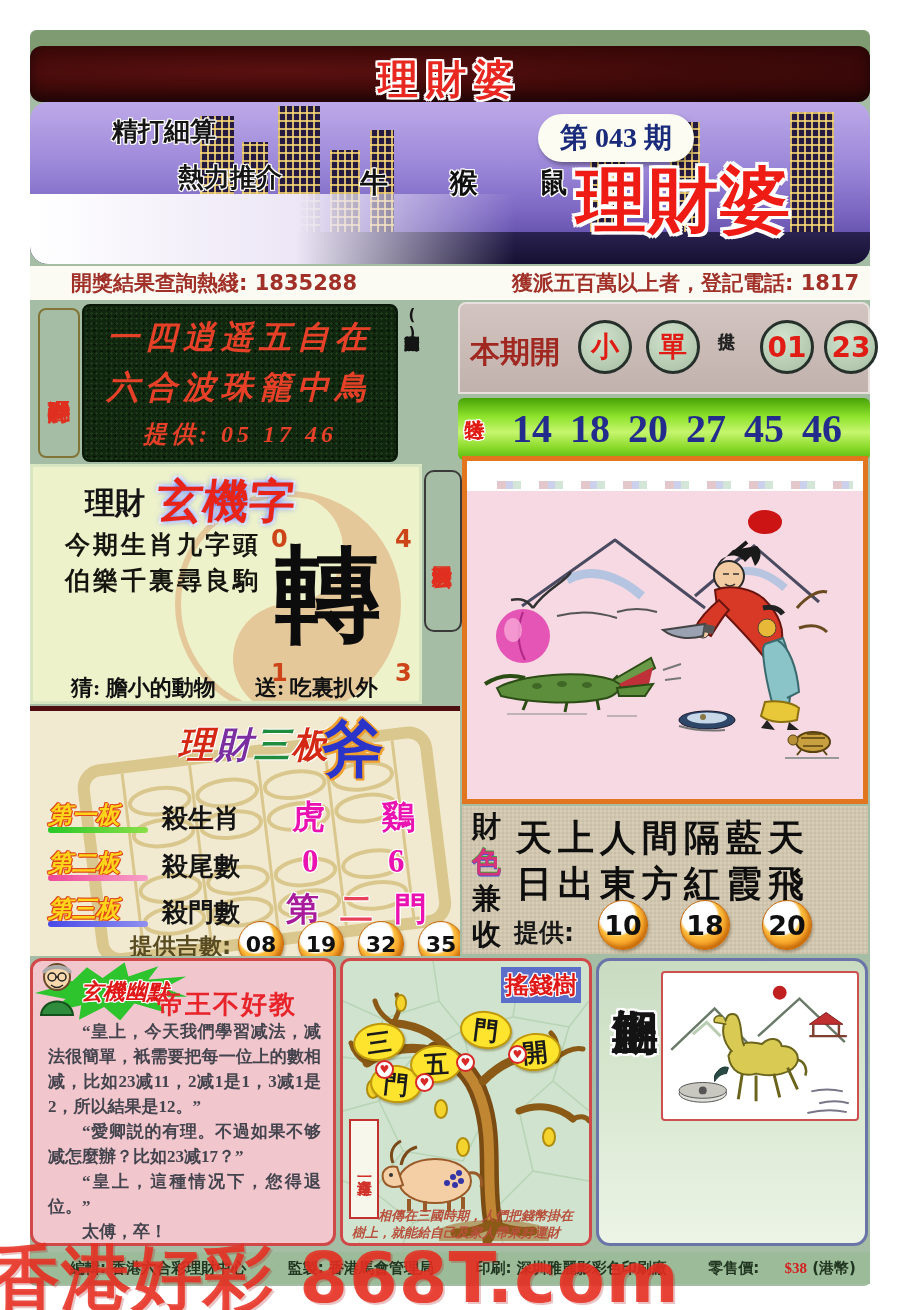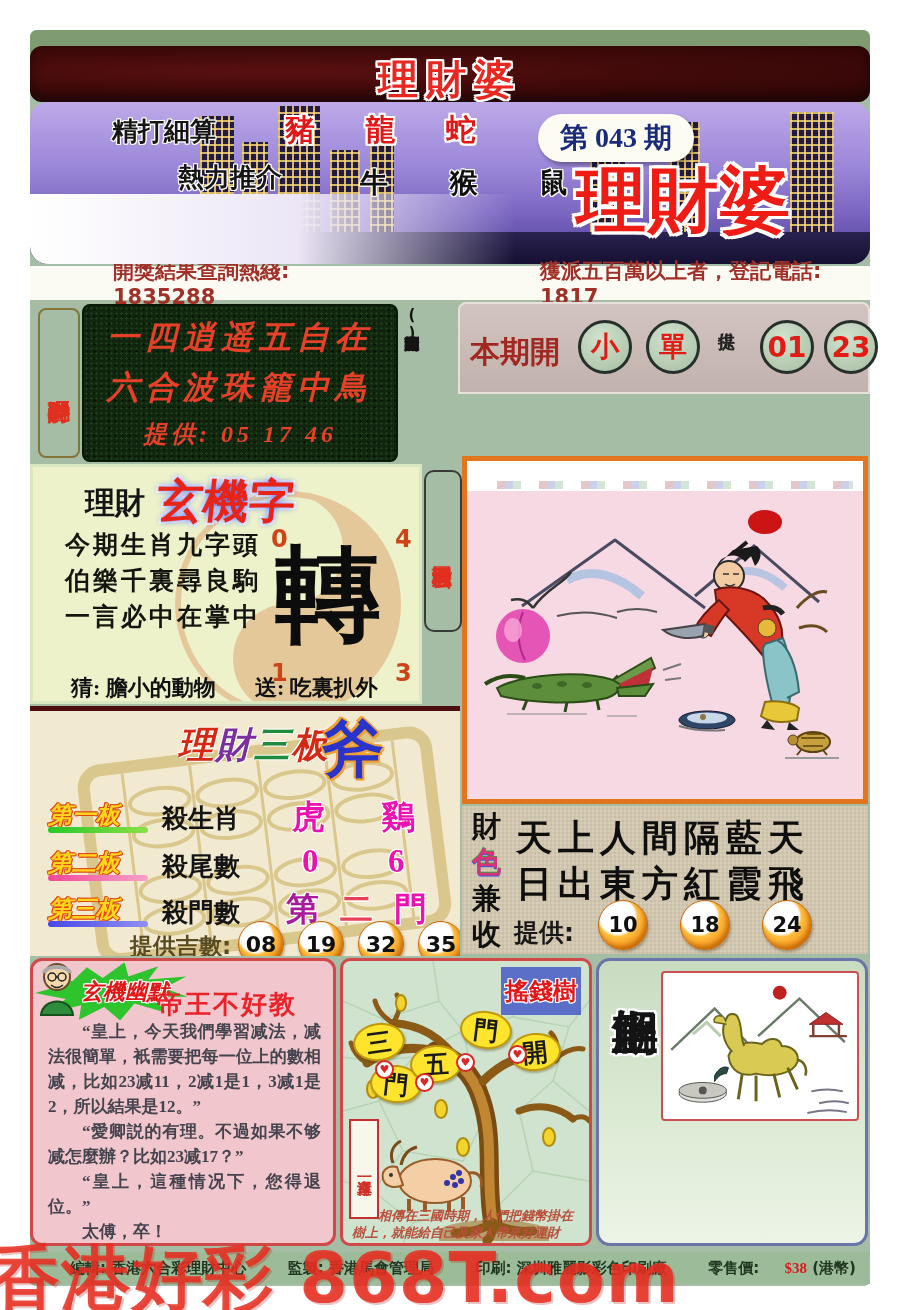--- a/index.html
+++ b/index.html
@@ -40,21 +40,21 @@
   .issue-pill{left:508px;top:12px;background:#fcfcf2;border-radius:24px;padding:5px 22px;z-index:4;
     box-shadow:2px 3px 4px rgba(0,0,0,.35);font-size:28px;font-weight:900;color:#1a2a7a;
     font-family:"Liberation Serif",serif;}
   .header-brand{left:448px;top:52px;width:412px;text-align:center;font-size:70px;font-weight:900;
     color:#ee1c14;z-index:4;letter-spacing:2px;
     text-shadow:-3px 0 #fff,3px 0 #fff,0 -3px #fff,0 3px #fff,-3px -3px #fff,3px 3px #fff,3px -3px #fff,-3px 3px #fff;}
 
   
   .hotline{left:30px;top:266px;width:840px;height:34px;background:#fbfbf4;display:flex;align-items:center;}
   .hotline span{font-size:21px;font-weight:800;color:#a03028;}
-  .hotline .hl-left{margin-left:83px;}
+  .hotline .hl-left{margin-left:41px;}
   .hotline .hl-right{margin-left:155px;}
 
   
   .poem-panel{left:30px;top:302px;width:426px;height:158px;}
   .poem-side{position:absolute;left:8px;top:6px;width:38px;height:146px;border:2px solid #837538;border-radius:8px;
     display:flex;align-items:center;justify-content:center;font-size:22px;font-weight:800;color:#e03020;line-height:26px;}
   .scratch{position:absolute;left:52px;top:2px;width:312px;height:154px;border-radius:8px;border:2px solid #0a180a;
     background-color:#10260f;
     background-image:radial-gradient(#1e3c1a 1px,transparent 1.4px),radial-gradient(#071505 1px,transparent 1.4px);
     background-size:5px 5px,7px 7px;}
@@ -142,39 +142,39 @@
   .caise{left:462px;top:806px;width:406px;height:148px;background-color:#d8cdb6;
     background-image:repeating-linear-gradient(0deg,rgba(120,110,85,.08) 0 2px,transparent 2px 4px),
                      repeating-linear-gradient(90deg,rgba(120,110,85,.08) 0 2px,transparent 2px 4px);
     overflow:hidden;}
   .cs-side{position:absolute;left:10px;top:2px;display:flex;flex-direction:column;
     font-family:"Liberation Serif",serif;font-weight:900;font-size:29px;line-height:36px;color:#101010;}
   .cs-rainbow{color:#d8327c;text-shadow:0 -1px 0 #3aa03a,0 1px 0 #3858d8;}
   .cs-line{position:absolute;left:54px;font-size:36px;font-weight:900;color:#0e0e0e;letter-spacing:6px;
     font-family:"Liberation Serif",serif;}
   .cs-tigong{position:absolute;left:52px;top:110px;font-size:25px;font-weight:900;color:#181818;}
-  .cs-ball{width:50px;height:50px;top:94px;font-size:21px;}
+  .cs-ball{width:50px;height:50px;top:94px;font-size:27px;}
 
   
   .humor{left:30px;top:958px;width:306px;height:288px;background:#f1c6cd;border:3px solid #d04848;
     border-radius:12px;box-sizing:border-box;overflow:hidden;}
   .star{position:absolute;left:2px;top:2px;width:152px;height:58px;background:#2ec42e;transform:rotate(-3deg);
     clip-path:polygon(0% 45%,12% 38%,8% 18%,25% 28%,35% 5%,45% 25%,60% 0%,62% 25%,82% 10%,75% 32%,100% 30%,85% 48%,100% 65%,78% 62%,85% 90%,65% 72%,55% 100%,45% 75%,28% 95%,30% 70%,8% 80%,20% 58%);}
   .humor-badge{position:absolute;left:48px;top:16px;font-size:22px;font-weight:900;font-style:italic;color:#e01818;}
   .humor-man{position:absolute;left:-2px;top:-2px;width:52px;height:58px;}
   .humor-title{position:absolute;left:124px;top:26px;font-size:26px;font-weight:900;color:#e8232a;letter-spacing:2px;}
   .humor-body{position:absolute;left:15px;right:12px;top:58px;font-size:17px;font-weight:600;color:#44444e;
     line-height:25px;font-family:"Liberation Serif",serif;text-align:justify;}
   .humor-body p{margin:0;text-indent:2em;}
 
   
   .mtree{left:340px;top:958px;width:252px;height:288px;background:#cfe3cf;border:3px solid #d04848;
     border-radius:10px;box-sizing:border-box;overflow:hidden;}
   .mt-svg{position:absolute;left:0;top:0;width:246px;height:282px;}
-  .mt-title{position:absolute;right:8px;top:6px;z-index:3;background:rgba(70,90,200,.85);padding:8px 4px;
+  .mt-title{position:absolute;right:8px;top:6px;z-index:3;background:rgba(70,90,200,.85);padding:2px 4px;
     font-size:24px;font-weight:900;color:#e01818;}
   .leaf{position:absolute;width:52px;height:38px;border-radius:50%;background:#ffe42e;border:2px solid #c0980c;
     display:flex;align-items:center;justify-content:center;font-size:25px;font-weight:900;color:#1a1a1a;
     font-family:"Liberation Serif",serif;z-index:2;box-shadow:1px 2px 2px rgba(80,60,0,.35);box-sizing:border-box;}
   .charm{position:absolute;width:19px;height:19px;border-radius:50%;background:#fff;border:2px solid #d82828;
     color:#d82828;font-size:11px;line-height:15px;text-align:center;z-index:2;box-sizing:border-box;}
   .mt-zodiac{position:absolute;left:6px;top:158px;width:26px;height:96px;border:2px solid #c43030;
     background:rgba(255,250,240,.85);display:flex;align-items:center;justify-content:center;
     font-size:15px;font-weight:800;color:#d03028;z-index:2;}
   .mt-ox{position:absolute;left:26px;top:168px;width:120px;height:85px;z-index:2;}
@@ -216,21 +216,20 @@
       <div class="bldg" style="left:248px;width:42px;height:128px"></div>
       <div class="bldg" style="left:300px;width:30px;height:84px"></div>
       <div class="bldg" style="left:340px;width:24px;height:104px"></div>
       <div class="bldg" style="left:560px;width:36px;height:96px"></div>
       <div class="bldg" style="left:640px;width:30px;height:112px"></div>
       <div class="bldg" style="left:760px;width:44px;height:122px"></div>
       <div class="water"></div>
     </div>
     <div class="header-lightstrip"></div>
     <div class="abs slogan1-label ow-sm">精打細算</div>
-    <div class="abs slogan1-value ow">豬 龍 蛇</div>
     <div class="abs slogan2-label ow-sm">熱力推介</div>
     <div class="abs slogan2-value ow-sm">牛 猴 鼠</div>
     <div class="abs issue-pill">第 043 期</div>
     <div class="abs header-brand">理財婆</div>
   </div>
 
   <div class="abs hotline">
     <span class="hl-left">開獎結果查詢熱綫:  1835288</span>
     <span class="hl-right">獲派五百萬以上者，登記電話:  1817</span>
   </div>
@@ -246,36 +245,39 @@
   </div>
 
   <div class="abs result-panel">
     <div class="result-top">
       <div class="result-prefix">本期開</div>
       <div class="rc rc-size">小</div>
       <div class="rc rc-parity">單</div>
       <div class="result-tigong v">提供</div>
       <div class="rc rc-n1">01</div>
       <div class="rc rc-n2">23</div>
+    </div>
+    <div class="tesong">
+      <div class="tesong-label v ow-sm">特送</div>
+      <div class="tesong-nums">14 18 20 27 45 46</div>
     </div>
   </div>
 
   <div class="abs xuanjizi">
     <svg class="yinyang" viewBox="0 0 230 230">
       <circle cx="115" cy="115" r="110" fill="none" stroke="#dc9660" stroke-width="6"></circle>
       <path d="M115,5 A110,110 0 0 1 115,225 A55,55 0 0 1 115,115 A55,55 0 0 0 115,5" fill="#dc9660"></path>
       <circle cx="115" cy="60" r="13" fill="#edf2cb"></circle>
       <circle cx="115" cy="170" r="13" fill="#dc9660"></circle>
     </svg>
     <div class="xjz-title-black">理財</div>
     <div class="xjz-title-red">玄機字</div>
     <div class="xjz-poem">
       <div>今期生肖九字頭</div>
       <div>伯樂千裏尋良駒</div>
-      <div>一言必中在掌中</div>
     </div>
     <div class="xjz-big">轉</div>
     <div class="xjz-corner c-tl">0</div>
     <div class="xjz-corner c-tr">4</div>
     <div class="xjz-corner c-bl">1</div>
     <div class="xjz-corner c-br">3</div>
     <div class="xjz-guess">猜: 膽小的動物</div>
     <div class="xjz-gift">送: 吃裏扒外</div>
   </div>
 
@@ -400,21 +402,21 @@
       <span>財</span>
       <span class="cs-rainbow">色</span>
       <span>兼</span>
       <span>收</span>
     </div>
     <div class="cs-line" style="top:8px">天上人間隔藍天</div>
     <div class="cs-line" style="top:54px">日出東方紅霞飛</div>
     <div class="cs-tigong">提供:</div>
     <div class="ball cs-ball" style="left:136px">10</div>
     <div class="ball cs-ball" style="left:218px">18</div>
-    <div class="ball cs-ball" style="left:300px">24</div>
+    <div class="ball cs-ball" style="left:300px">20</div>
   </div>
 
   <div class="abs humor">
     <div class="star"></div>
     <svg class="humor-man" viewBox="0 0 52 58">
       <circle cx="26" cy="18" r="13" fill="#f6d8ac" stroke="#6a4a2a" stroke-width="2"></circle>
       <path d="M13,14 C15,6 37,6 39,14" fill="none" stroke="#aaa" stroke-width="4"></path>
       <circle cx="21" cy="18" r="4" fill="none" stroke="#222" stroke-width="1.5"></circle>
       <circle cx="31" cy="18" r="4" fill="none" stroke="#222" stroke-width="1.5"></circle>
       <path d="M25,18 h2 M20,26 q6,5 12,0" stroke="#222" stroke-width="1.5" fill="none"></path>

